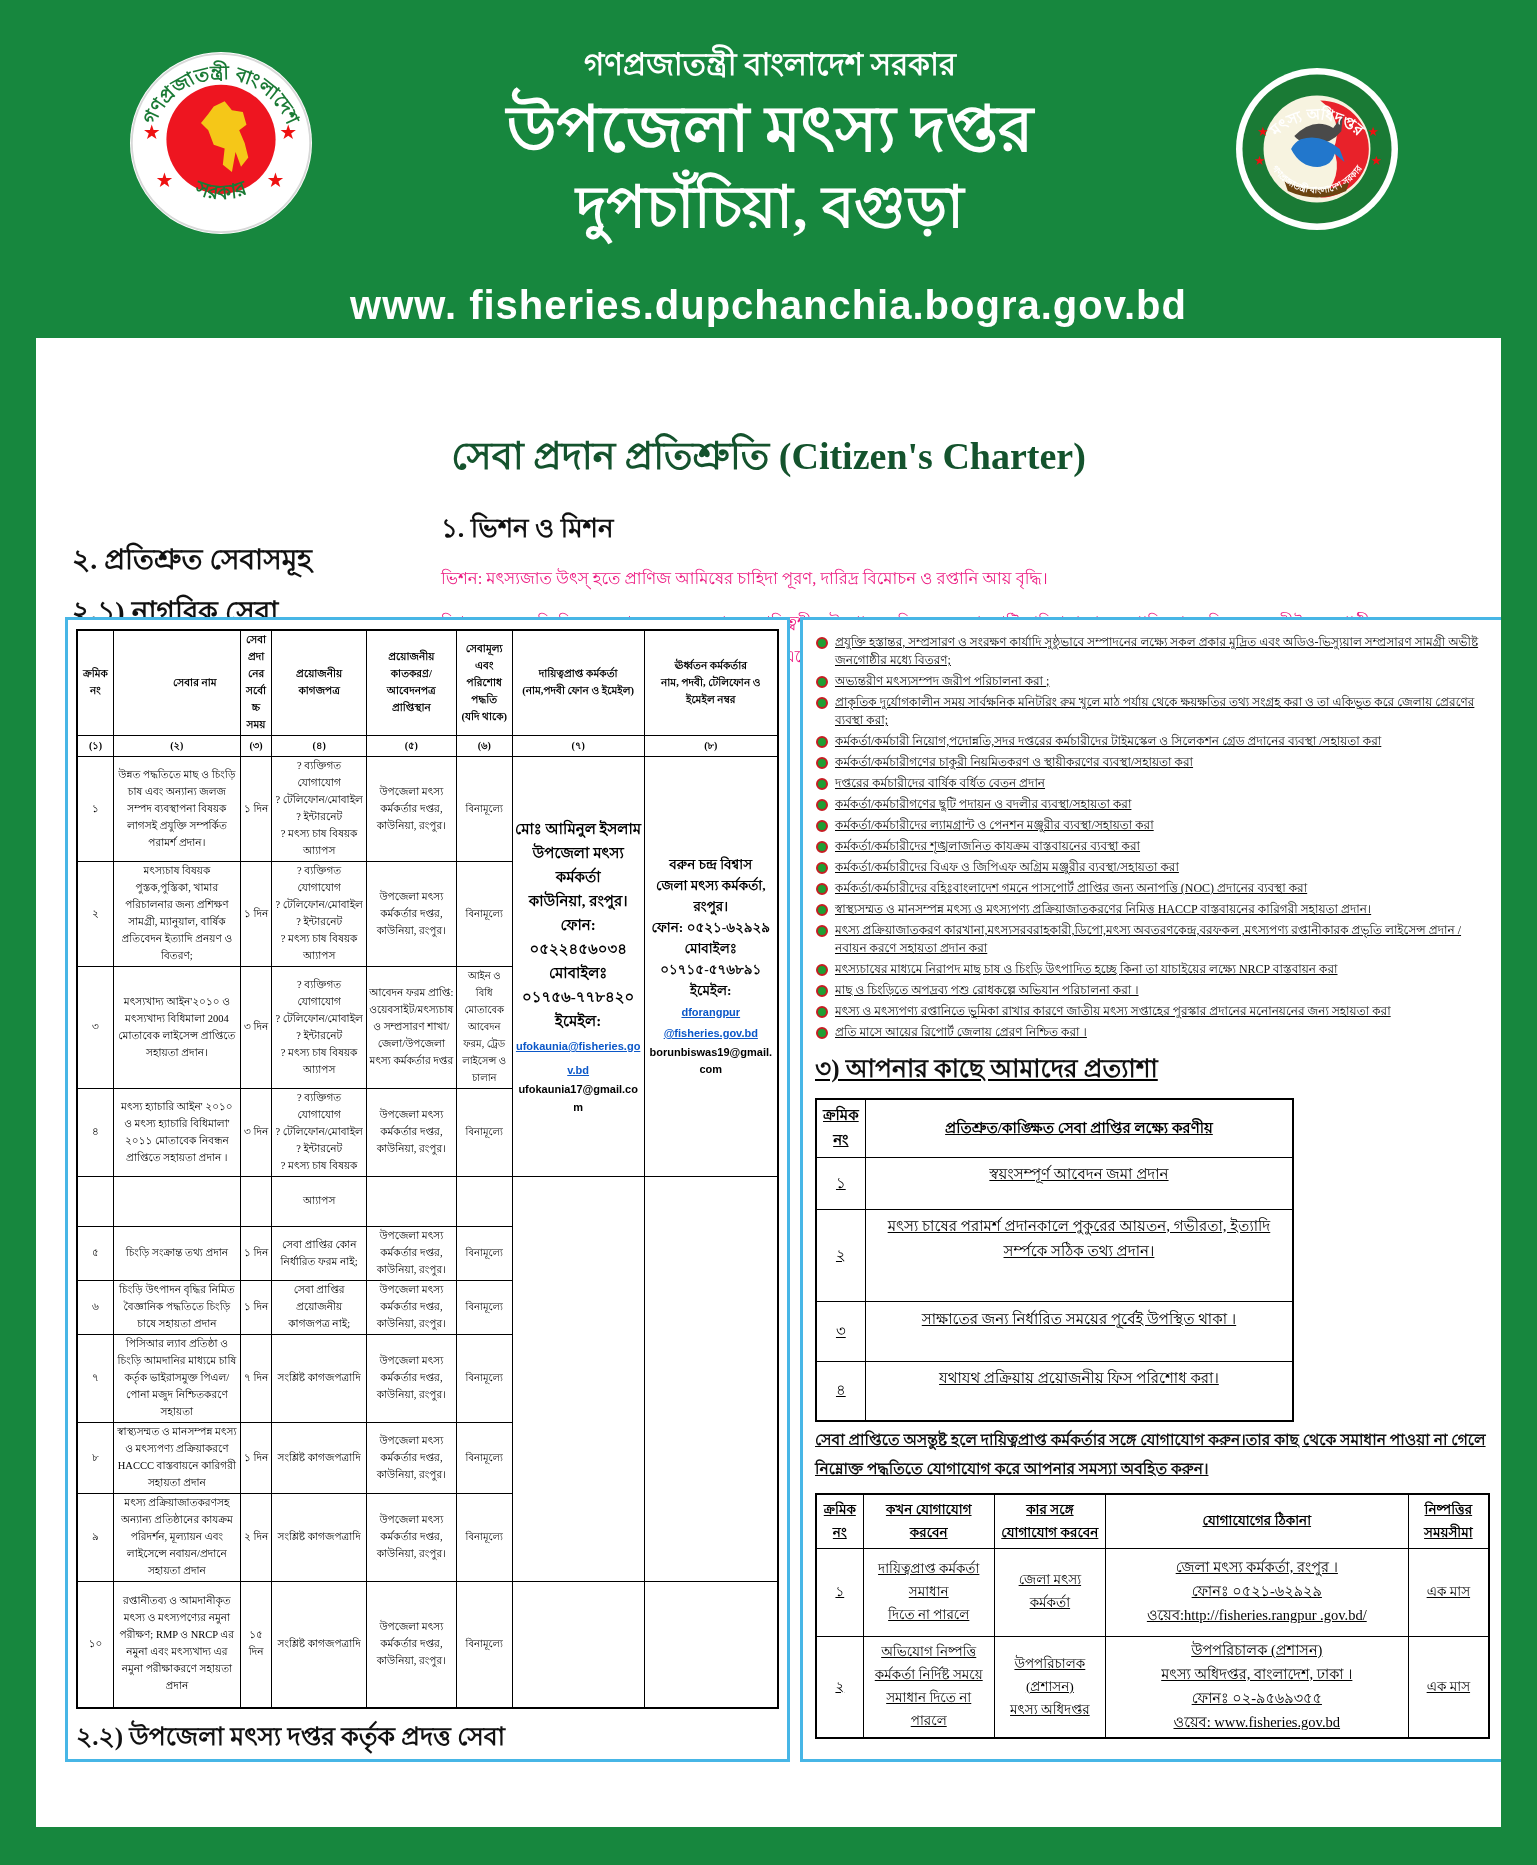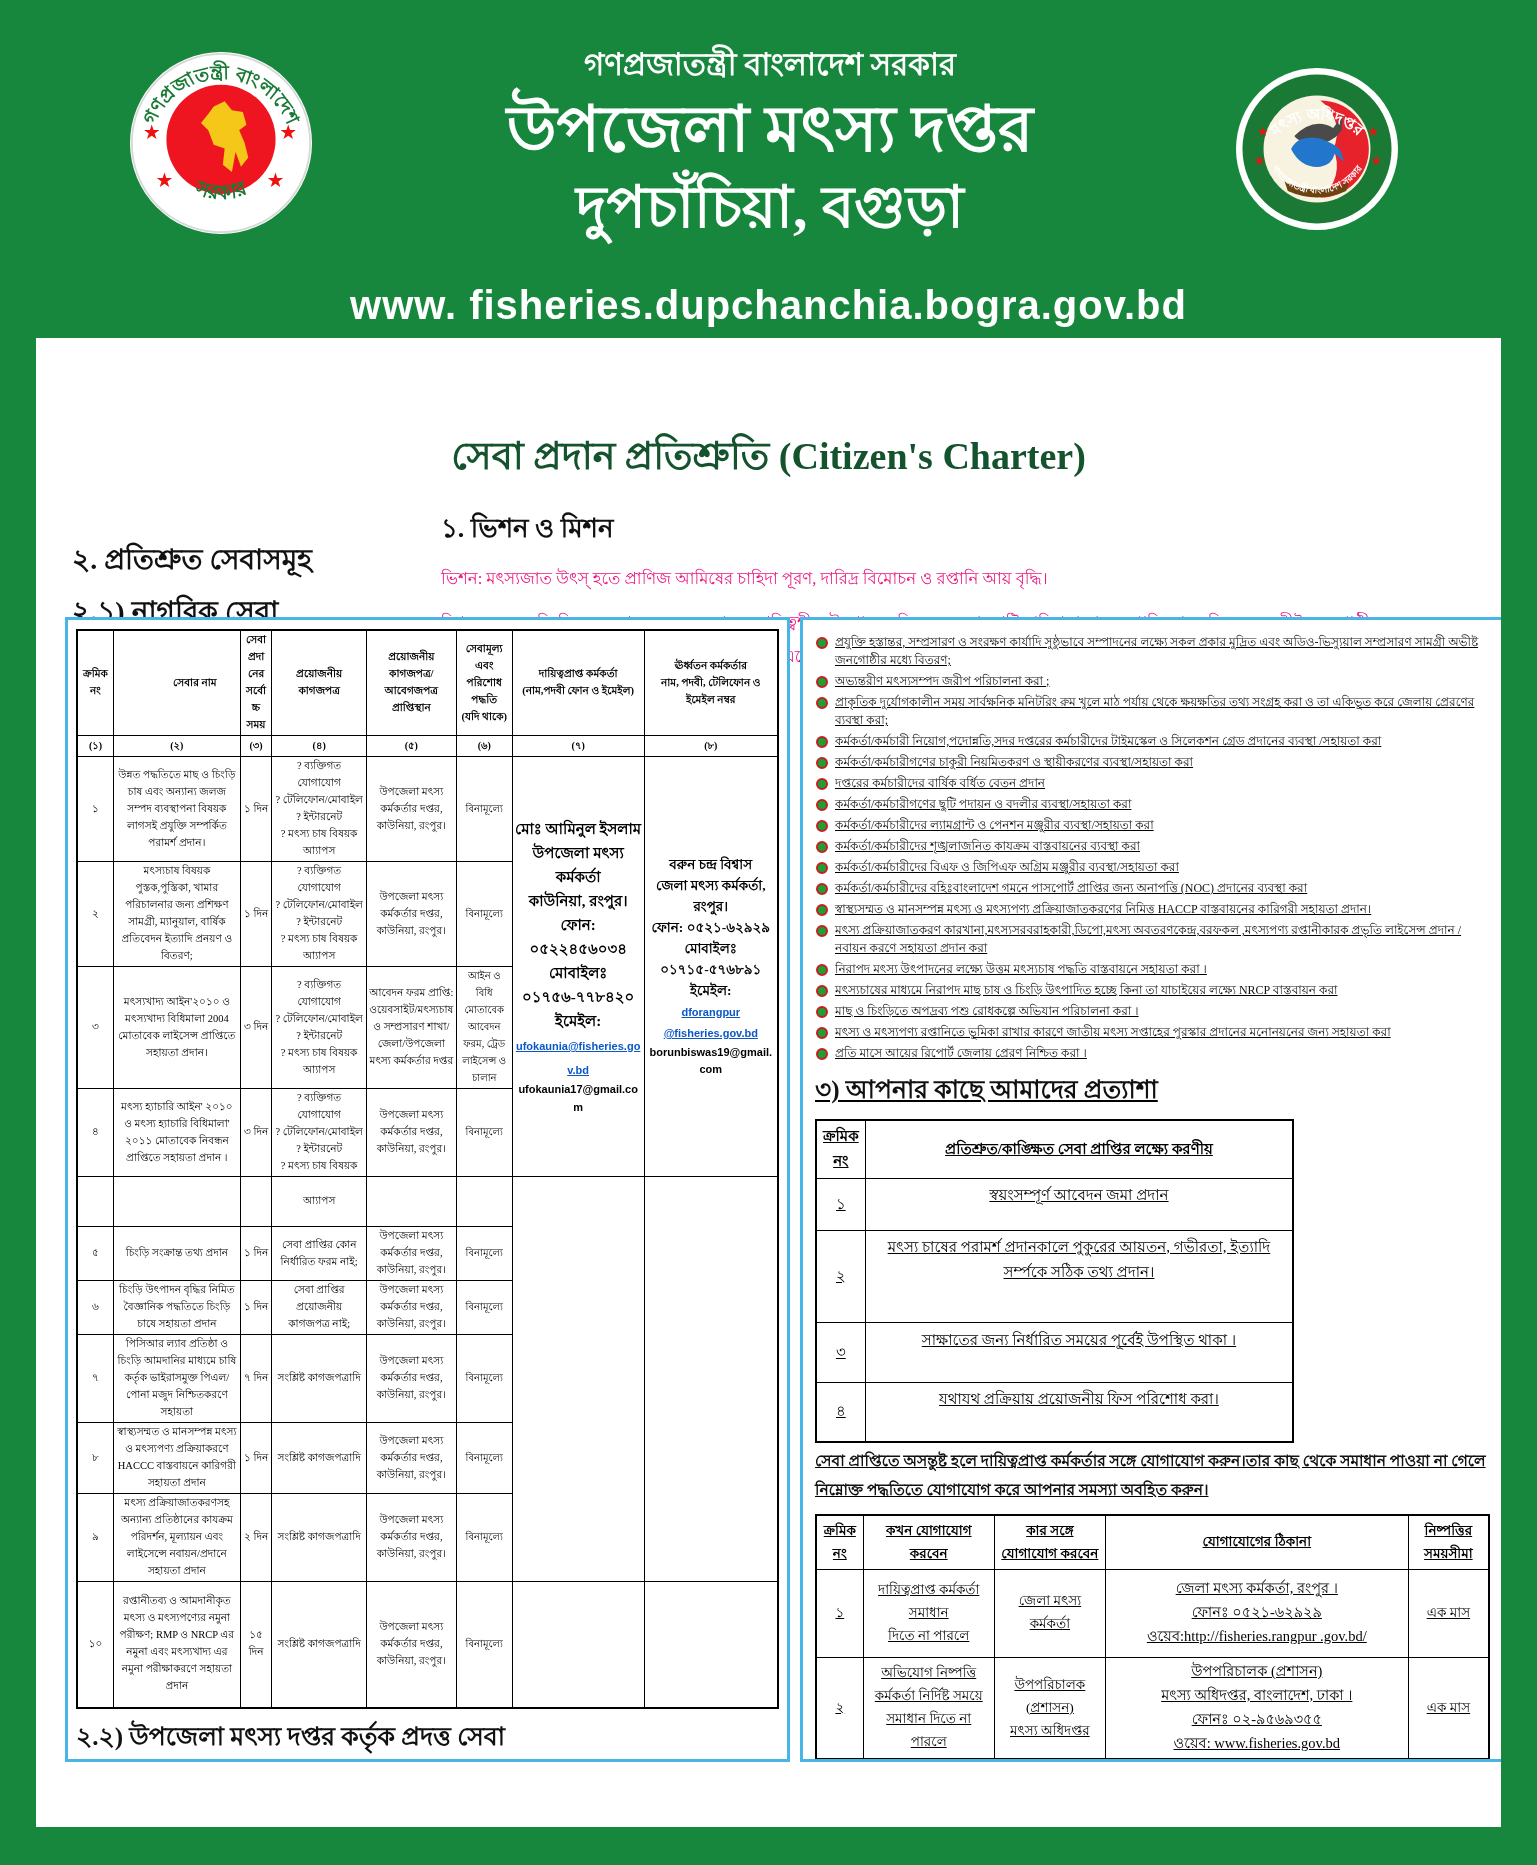--- a/index.html
+++ b/index.html
@@ -140,21 +140,21 @@
             <col style="width:8%">
             <col style="width:18.8%">
             <col style="width:19.1%">
         </colgroup>
         <thead>
             <tr>
               <th style="height: 60px;">ক্রমিক নং</th>
               <th style="height: 60px; padding-left: 38px;">সেবার নাম</th>
               <th style="height: 60px;">সেবা প্রদানের সর্বোচ্চ সময়</th>
               <th style="height: 60px;">প্রয়োজনীয় কাগজপত্র</th>
-              <th style="height: 60px;">প্রয়োজনীয় কাগজপত্র/আবেগজপত্র প্রাপ্তিস্থান</th>
+              <th style="height: 60px;">প্রয়োজনীয় কাতকরণ্র/আবেদনপত্র প্রাপ্তিস্থান</th>
               <th style="height: 60px;">সেবামূল্য এবং পরিশোধ পদ্ধতি
 (যদি থাকে)</th>
               <th style="height: 60px;">দায়িত্বপ্রাপ্ত কর্মকর্তা
 (নাম,পদবী  ফোন ও ইমেইল)</th>
               <th style="height: 60px;">ঊর্ধ্বতন কর্মকর্তার
 নাম, পদবী, টেলিফোন ও ইমেইল নম্বর</th>
             </tr>
             <tr class="nums">
               <td>(১)</td>
               <td>(২)</td>
@@ -346,24 +346,20 @@
           <div class="bullet">
             <span class="dot"></span>
             <span class="btx">স্বাস্থ্যসম্মত ও মানসম্পন্ন মৎস্য ও মৎস্যপণ্য প্রক্রিয়াজাতকরণের  নিমিত্ত HACCP  বাস্তবায়নের কারিগরী সহায়তা প্রদান।</span>
           </div>
           <div class="bullet">
             <span class="dot"></span>
             <span class="btx">মৎস্য প্রক্রিয়াজাতকরণ কারখানা,মৎস্যসরবরাহকারী,ডিপো,মৎস্য অবতরণকেন্দ্র,বরফকল ,মৎস্যপণ্য রপ্তানীকারক প্রভৃতি লাইসেন্স প্রদান /নবায়ন করণে সহায়তা প্রদান করা</span>
           </div>
           <div class="bullet">
             <span class="dot"></span>
-            <span class="btx">নিরাপদ মৎস্য উৎপাদনের লক্ষ্যে উত্তম মৎস্যচাষ পদ্ধতি বাস্তবায়নে সহায়তা করা ।</span>
-          </div>
-          <div class="bullet">
-            <span class="dot"></span>
             <span class="btx">মৎস্যচাষের মাধ্যমে  নিরাপদ মাছ চাষ ও চিংড়ি উৎপাদিত হচ্ছে কিনা তা যাচাইয়ের লক্ষ্যে NRCP বাস্তবায়ন করা</span>
           </div>
           <div class="bullet">
             <span class="dot"></span>
             <span class="btx">মাছ ও চিংড়িতে অপদ্রব্য পশু রোধকল্পে অভিযান পরিচালনা করা ।</span>
           </div>
           <div class="bullet">
             <span class="dot"></span>
             <span class="btx">মৎস্য ও মৎস্যপণ্য রপ্তানিতে ভূমিকা রাখার কারণে  জাতীয় মৎস্য সপ্তাহের পুরস্কার প্রদানের মনোনয়নের জন্য সহায়তা করা</span>
           </div>

